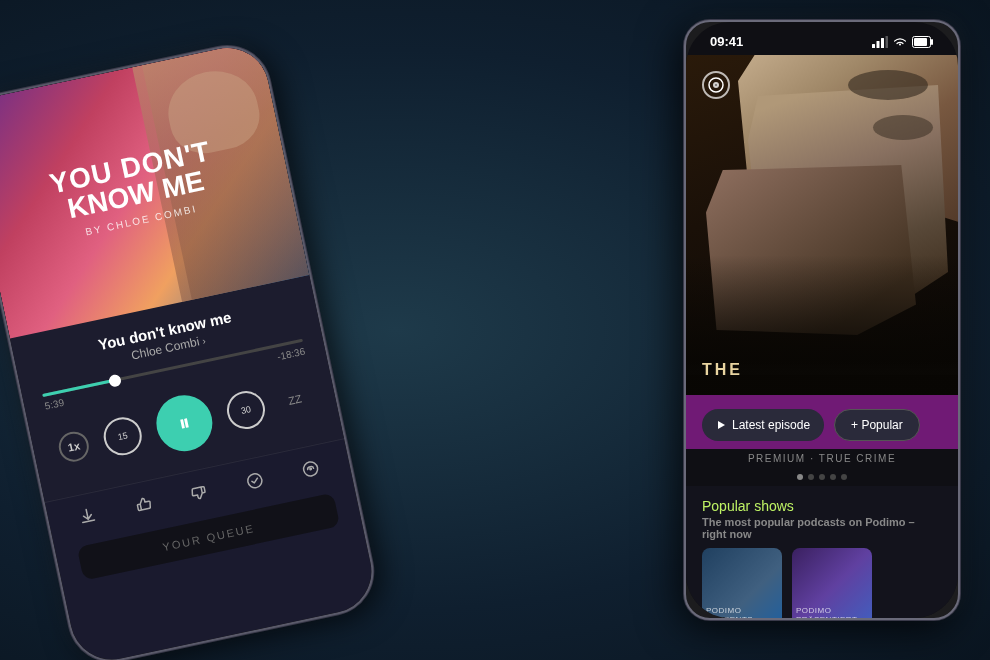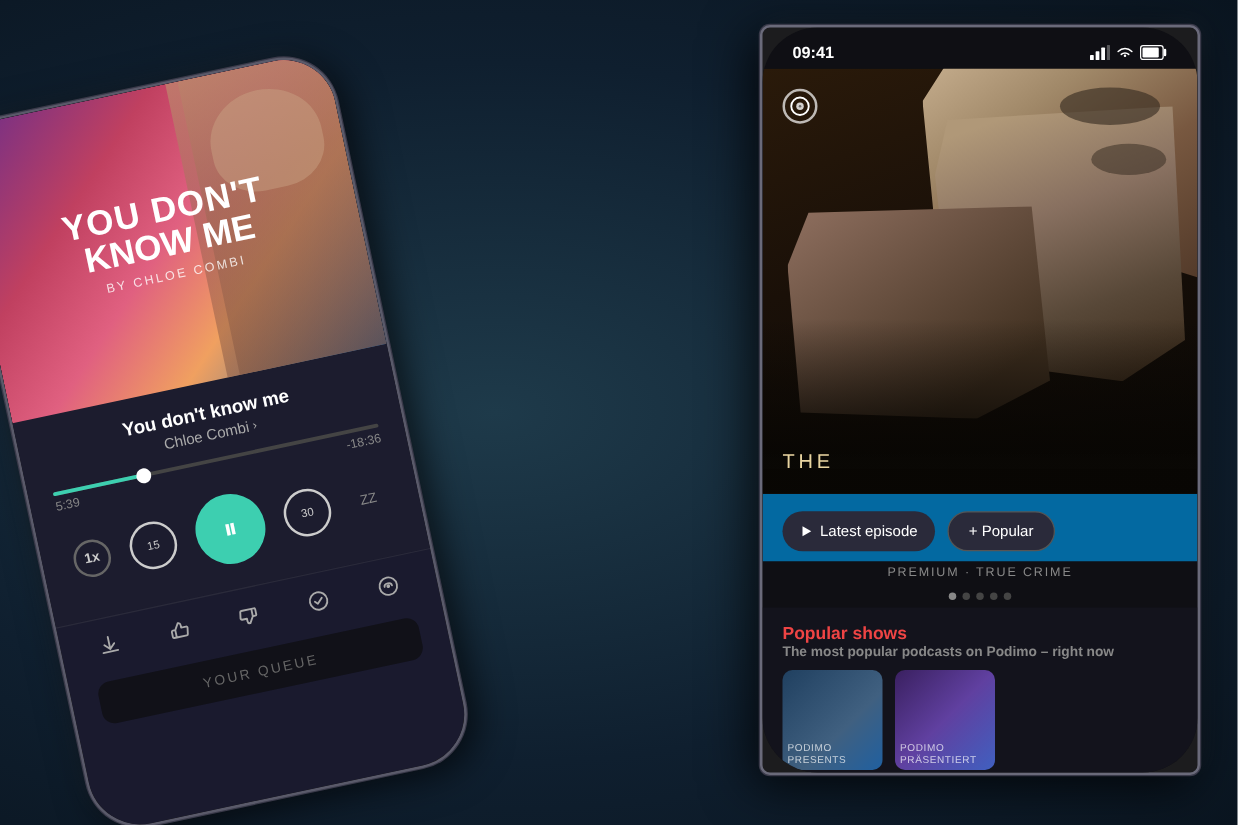--- a/index.html
+++ b/index.html
@@ -263,24 +263,24 @@
       color: #666;
       letter-spacing: 2px;
       text-transform: uppercase;
     }
 
     
     .phone-right {
       position: absolute;
       right: 30px;
       top: 20px;
-      width: 352px;
+      width: 276px;
       height: 600px;
       background: #1c1c1e;
-      border-radius: 8px;
+      border-radius: 26px;
       border: 2px solid #6a6a7a;
       box-shadow: 0 0 0 1px #3a3a4a, -6px 8px 40px rgba(0,0,0,0.8), 4px -4px 20px rgba(255,255,255,0.04);
       overflow: hidden;
       z-index: 10;
     }
 
     .phone-right-inner {
       width: 100%;
       height: 100%;
       border-radius: 44px;
@@ -356,42 +356,42 @@
       position: absolute;
       bottom: 20px;
       left: 0;
       right: 0;
       padding: 0 16px;
       background: linear-gradient(transparent, rgba(10,8,5,0.8) 60%);
     }
 
     .podcast-the {
       font-size: 16px;
-      font-weight: 400;
+      font-weight: 700;
       color: #e8d4a0;
       text-transform: uppercase;
       letter-spacing: 3px;
       margin-bottom: -4px;
     }
 
     .podcast-missing {
       font-size: 54px;
       font-weight: 900;
       color: #d4a830;
       line-height: 0.95;
       letter-spacing: -1px;
       text-shadow: 2px 2px 8px rgba(0,0,0,0.5);
     }
 
     
     .cta-row {
       display: flex;
       gap: 10px;
       padding: 14px 16px 8px;
-      background: #0369a1;
+      background: #701a75;
     }
 
     .btn-episode {
       display: flex;
       align-items: center;
       gap: 6px;
       background: #2a2a3a;
       border: none;
       border-radius: 20px;
       padding: 8px 14px;
@@ -444,22 +444,22 @@
     }
 
     
     .popular-shows {
       background: rgba(20,20,28,0.95);
       padding: 12px 16px;
     }
 
     .popular-title {
       font-size: 14px;
-      font-weight: 700;
-      color: #ef4444;
+      font-weight: 400;
+      color: #bef264;
     }
 
     .popular-subtitle {
       font-size: 11px;
       color: #888;
       margin-top: 2px;
       font-weight: bold;
     }
 
     .show-cards {

